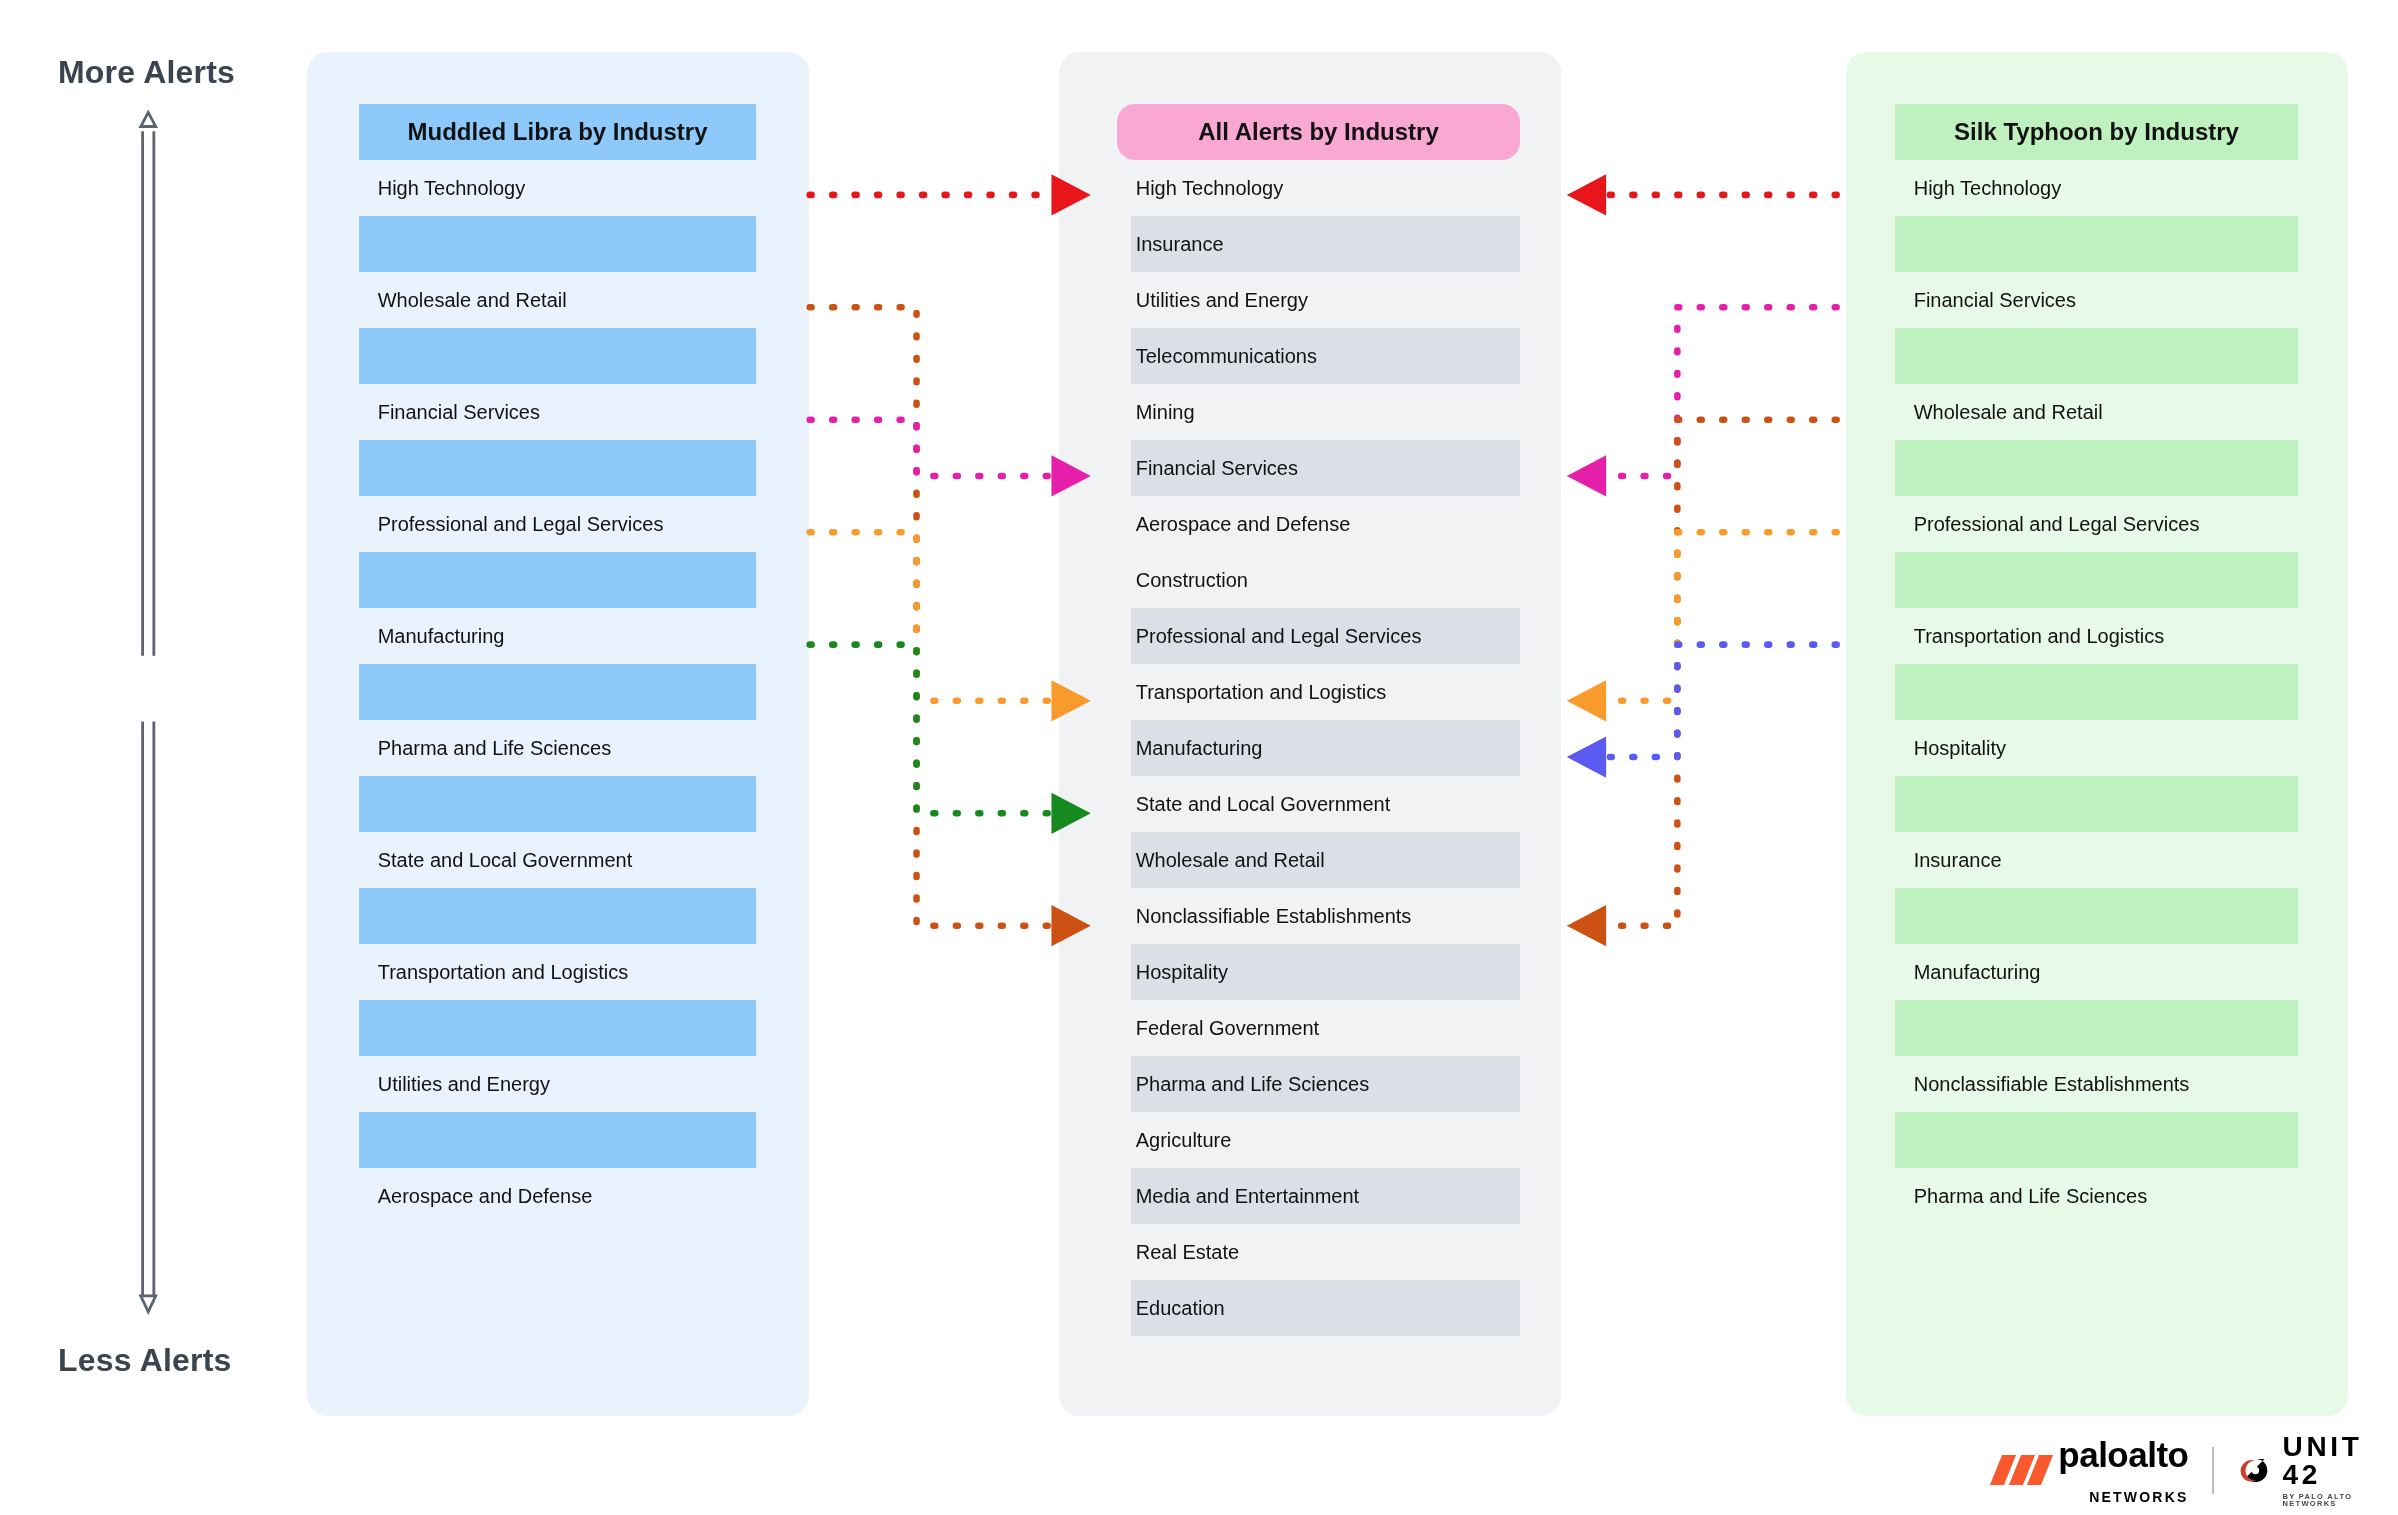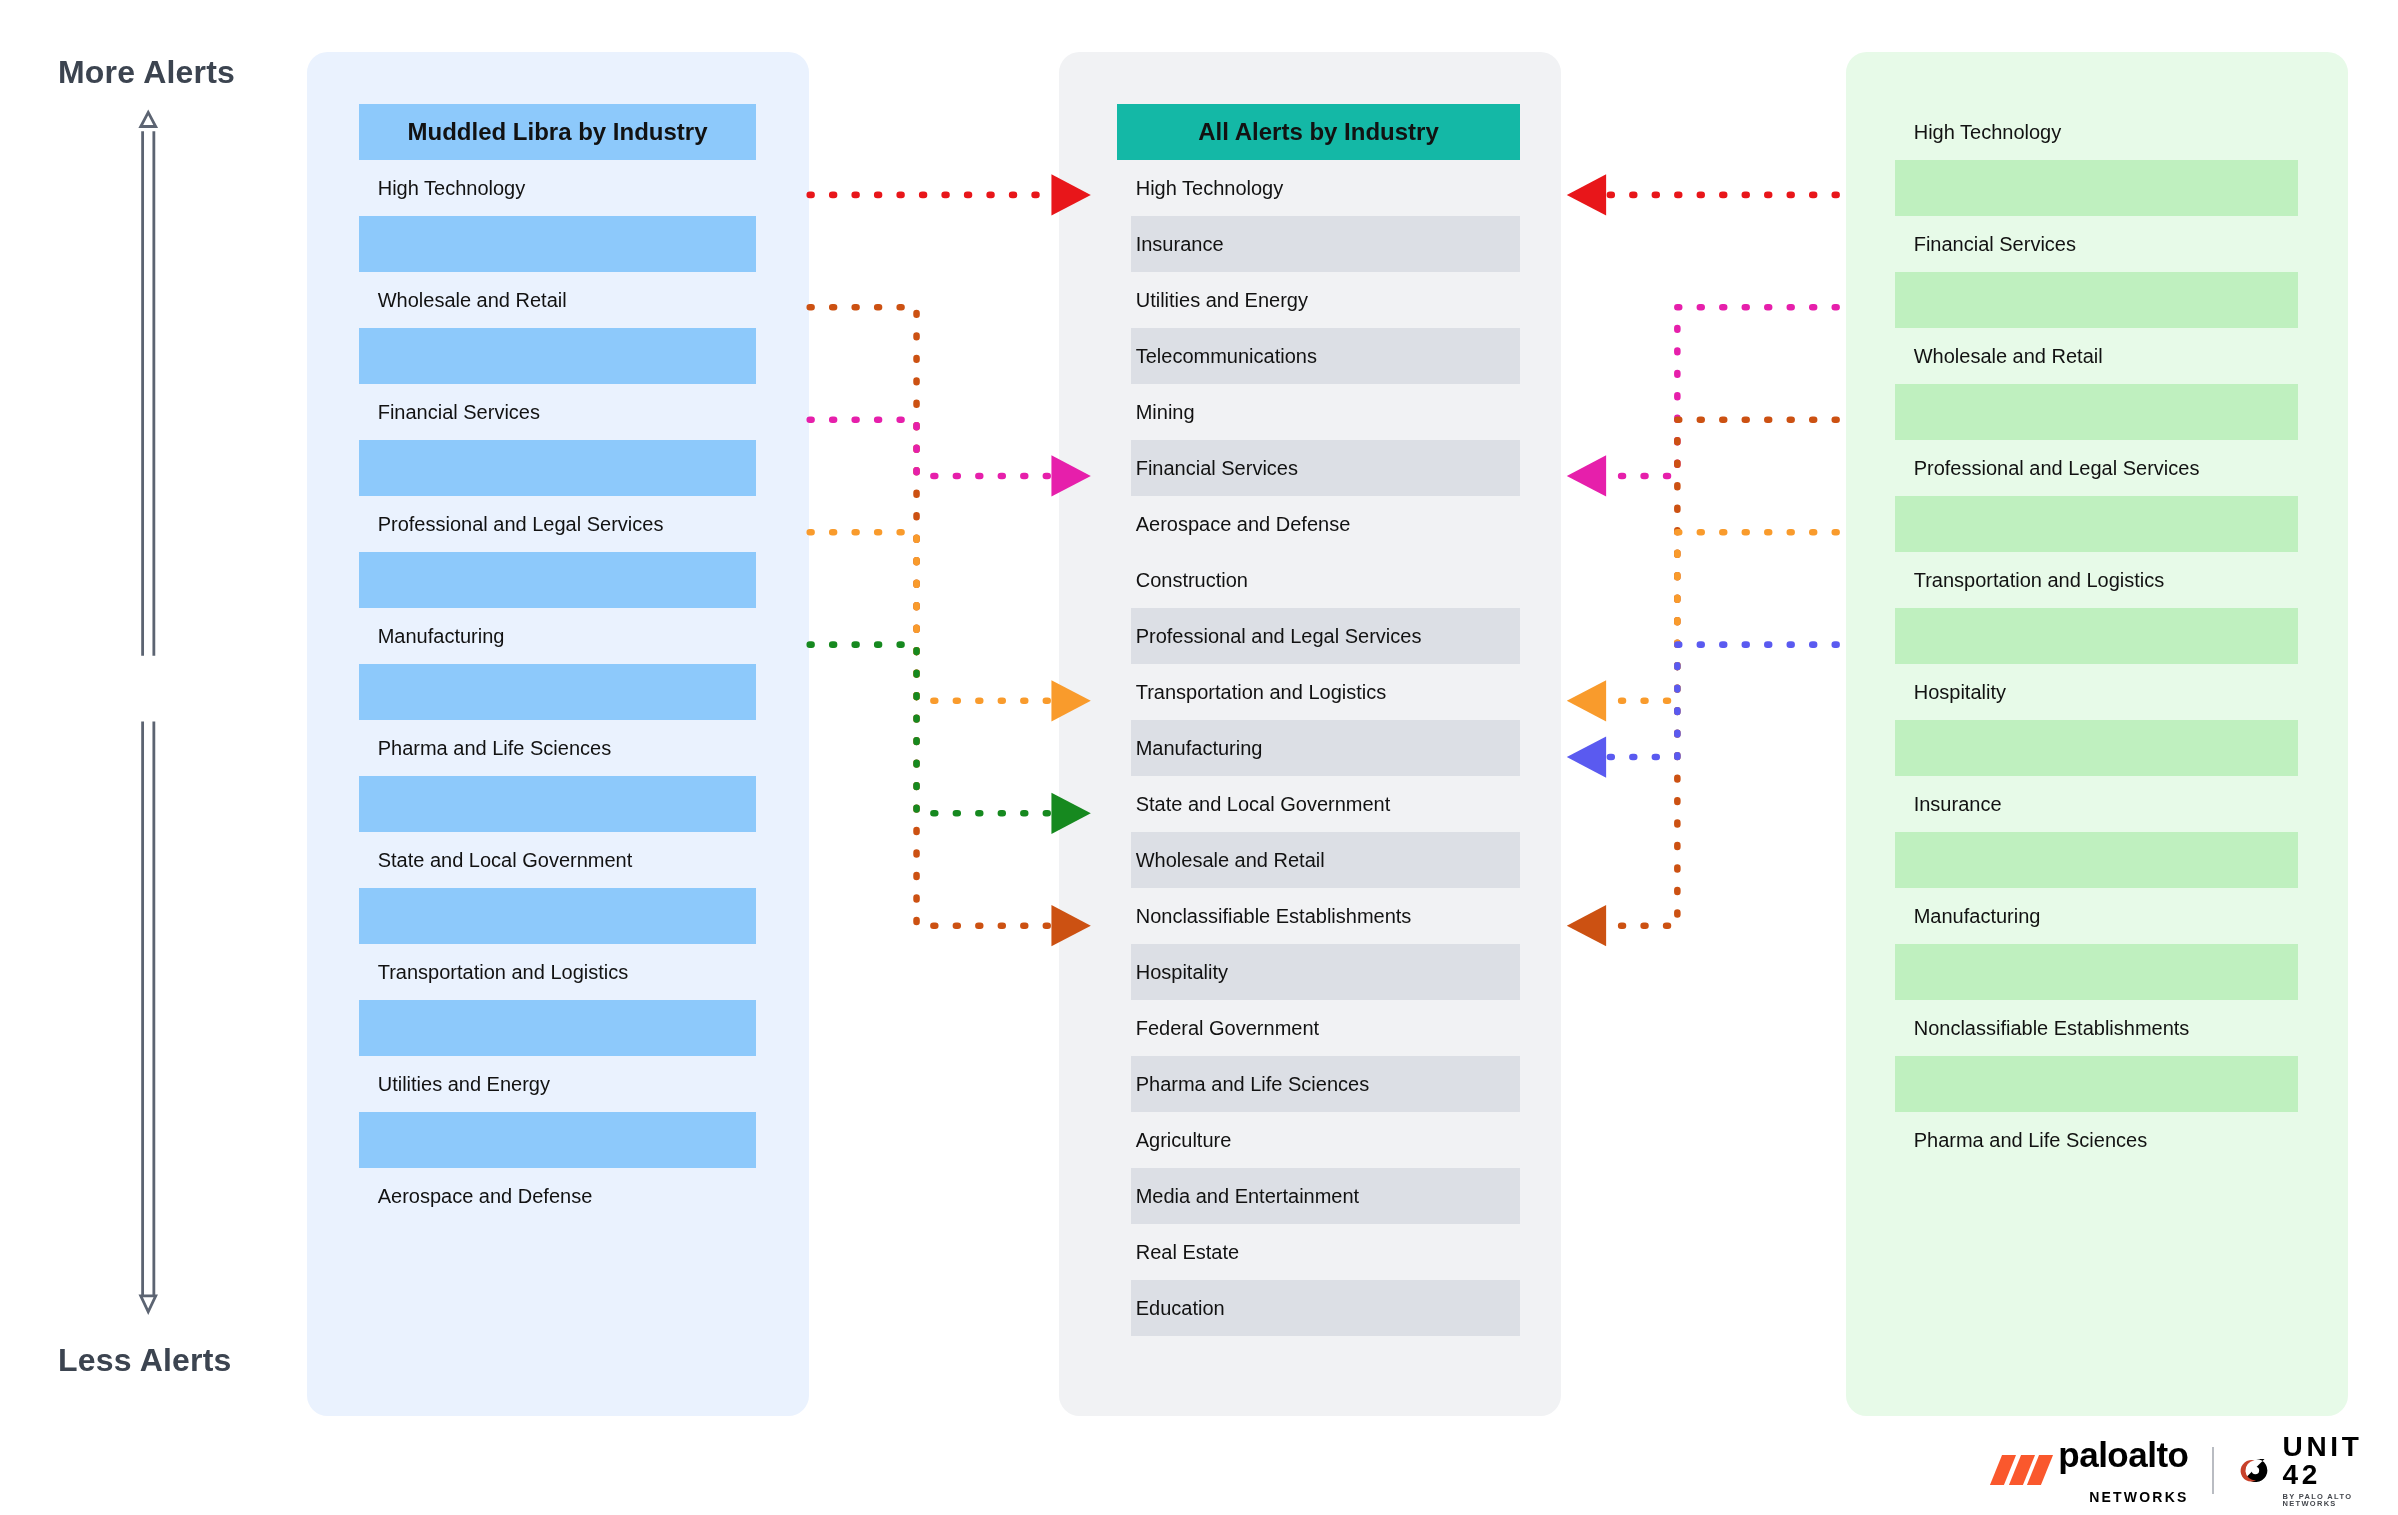--- a/index.html
+++ b/index.html
@@ -41,21 +41,21 @@
   .col-header {
     height: 56px;
     line-height: 56px;
     text-align: center;
     font-size: 24px;
     font-weight: bold;
     color: #121212;
     margin-bottom: 0;
   }
   #header-left   { background: #8dc9fb; }
-  #header-middle { background: #14b8a6; }
+  #header-middle { background: #f9a8d4; border-radius: 18px; }
   #header-right  { background: #bff0bf; }
 
   .row {
     height: 56px;
     line-height: 56px;
     font-size: 20px;
     color: #121212;
     white-space: nowrap;
     padding-left: 4.7px;
     margin-left: 14px;
@@ -165,20 +165,21 @@
       <div class="row stripe-middle">Pharma and Life Sciences</div>
       <div class="row">Agriculture</div>
       <div class="row stripe-middle">Media and Entertainment</div>
       <div class="row">Real Estate</div>
       <div class="row stripe-middle">Education</div>
     </div>
   </div>
 
   <div class="panel" id="panel-right">
     <div class="col-inner">
+      <div class="col-header" id="header-right">Silk Typhoon by Industry</div>
       <div class="row">High Technology</div>
       <div class="spacer stripe-right"></div>
       <div class="row">Financial Services</div>
       <div class="spacer stripe-right"></div>
       <div class="row">Wholesale and Retail</div>
       <div class="spacer stripe-right"></div>
       <div class="row">Professional and Legal Services</div>
       <div class="spacer stripe-right"></div>
       <div class="row">Transportation and Logistics</div>
       <div class="spacer stripe-right"></div>

